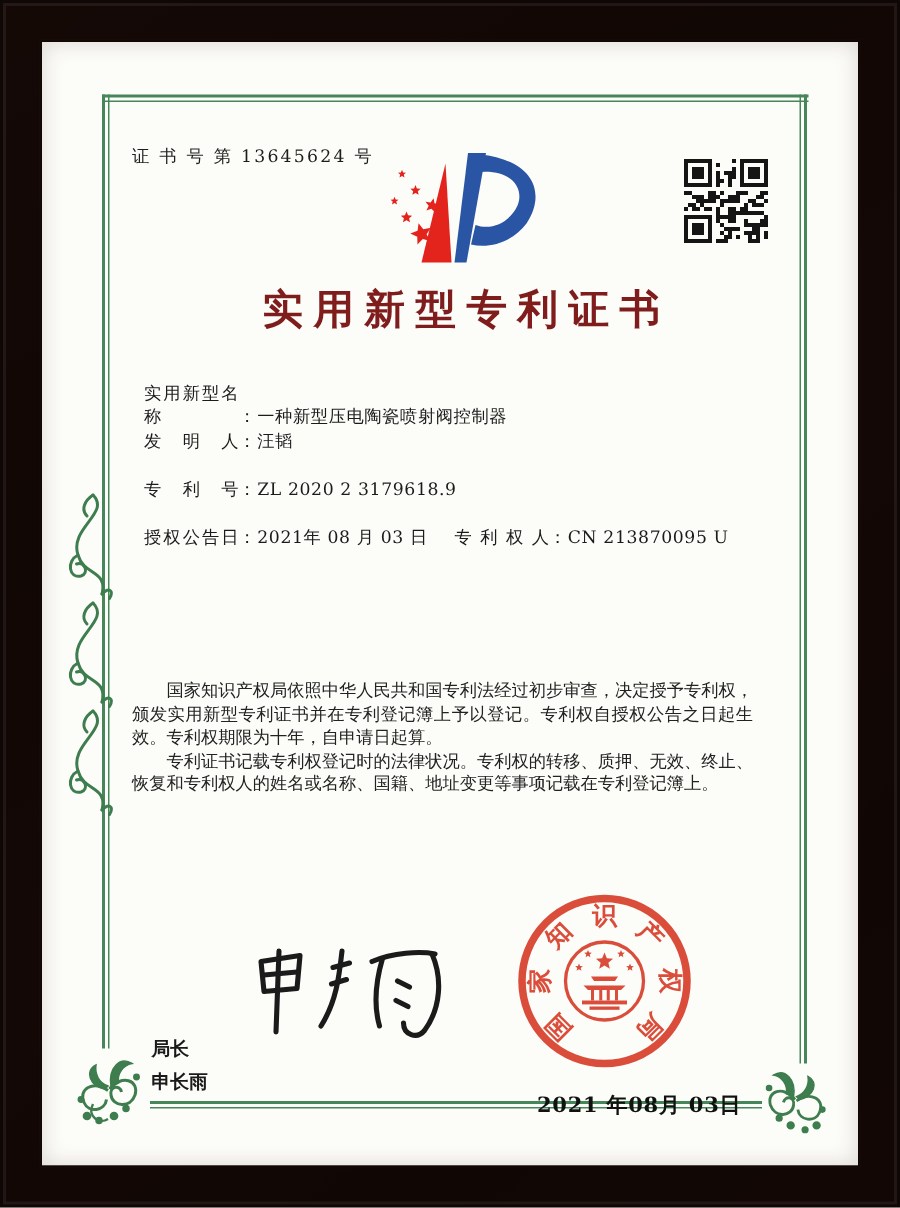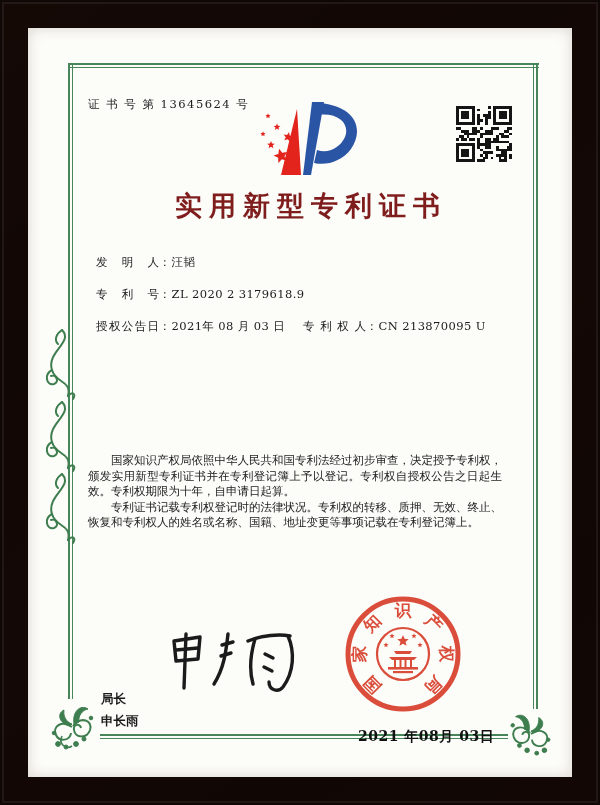--- a/index.html
+++ b/index.html
@@ -248,20 +248,23 @@
         <rect x="10" y="20" width="1" height="1"></rect>
         <rect x="16" y="20" width="1" height="1"></rect>
         <rect x="17" y="20" width="1" height="1"></rect>
         <rect x="18" y="20" width="1" height="1"></rect>
       </svg>
 
     <div class="title">实用新型专利证书</div>
 
     <div class="fields">
       <div class="frow">
+        <span class="flabel">实用新型名称</span><span class="fcolon">：</span><span class="fvalue">一种新型压电陶瓷喷射阀控制器</span>
+      </div>
+      <div class="frow">
         <span class="flabel">发明人</span><span class="fcolon">：</span><span class="fvalue">汪韬</span>
       </div>
       <div class="frow">
         <span class="flabel">专利号</span><span class="fcolon">：</span><span class="fvalue">ZL 2020 2 3179618.9</span>
       </div>
       <div class="frow">
         <span>
           <span class="flabel">授权公告日</span><span class="fcolon">：</span><span class="fvalue">2021年 08 月 03 日</span>
         </span>
         <span class="g2">

